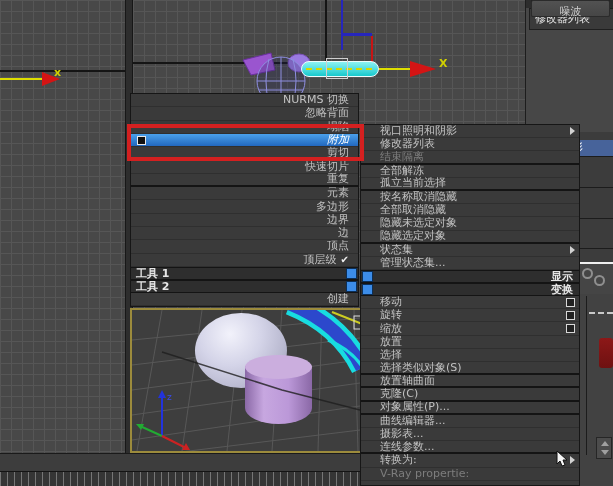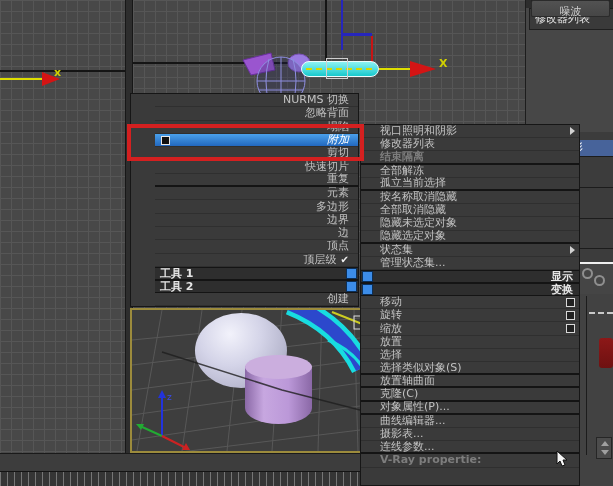--- a/index.html
+++ b/index.html
@@ -74,28 +74,28 @@
   .spinner{position:absolute;left:70px;top:437px;width:16px;height:22px;background:#4c4c4c;
     border:1px solid #262626;}
   .spin-up{position:absolute;left:4px;top:3px;width:0;height:0;border-left:4px solid transparent;
     border-right:4px solid transparent;border-bottom:5px solid #a0a0a0;}
   .spin-dn{position:absolute;left:4px;bottom:3px;width:0;height:0;border-left:4px solid transparent;
     border-right:4px solid transparent;border-top:5px solid #a0a0a0;}
   .stack-vline{position:absolute;left:60px;top:296px;width:1px;height:159px;background:#1c1c1c;}
 
   
   .menu{background:#3a3a3a;border:1px solid #161616;z-index:5;font-size:11px;color:#c2c2c2;}
-  .left-menu{left:130px;top:93px;width:229px;padding-left:24px;}
+  .left-menu{left:130px;top:93px;width:229px;}
   .right-menu{left:360px;top:124px;width:220px;height:362px;overflow:hidden;}
   .mrow{position:relative;display:flex;align-items:center;height:13.3px;line-height:12px;
     border-bottom:1px solid #2f2f2f;}
   .rm .mrow{height:13.2px;padding-left:19px;}
   .lm .mrow{justify-content:flex-end;padding-right:9px;}
   .mrow .lbl{color:#c2c2c2;}
-  .mrow.disabled .lbl{color:#7d7d7d;font-weight:bold;}
+  .mrow.disabled .lbl{color:#7d7d7d;}
   .mrow.highlighted{background:linear-gradient(#4aa0ea,#2268bf);}
   .mrow.highlighted .lbl{color:#fff;font-style:italic;}
   .mrow.sep{border-bottom:2px solid #141414;}
   .mrow .arr,.mrow .sbox,.mrow .chk{display:none;}
   .mrow.arrow .arr{display:block;margin-left:auto;margin-right:4px;width:0;height:0;
     border-top:4px solid transparent;border-bottom:4px solid transparent;border-left:5px solid #d2d2d2;}
   .rm .mrow.box .sbox{display:block;margin-left:auto;margin-right:4px;width:9px;height:9px;
     border:1px solid #d8d8d8;background:#222;}
   .lm .mrow.box .sbox{display:block;position:absolute;left:6px;top:2px;width:9px;height:9px;
     border:1px solid #e8e8e8;background:#111;}
@@ -427,20 +427,25 @@
 
         </div>
         <div class="mrow">
           <span class="lbl">摄影表...</span>
 
         </div>
         <div class="mrow sep">
           <span class="lbl">连线参数...</span>
 
         </div>
+        <div class="mrow arrow">
+          <span class="lbl">转换为:</span>
+          <span class="arr"></span>
+
+        </div>
         <div class="mrow disabled">
           <span class="lbl">V-Ray propertie:</span>
 
         </div>
       </div>
   </div>
 
   <div class="abs red-rect"></div>
 
   <svg class="abs cursor" width="14" height="18">

